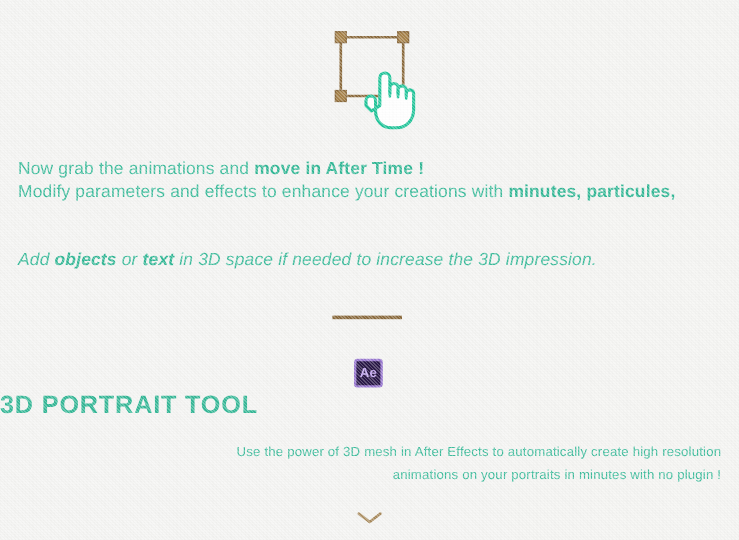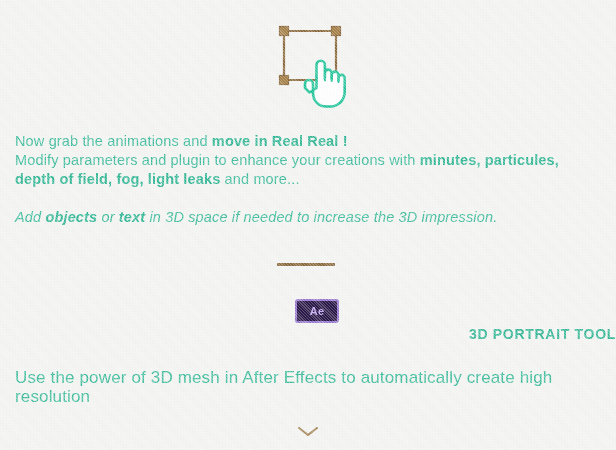--- a/index.html
+++ b/index.html
@@ -73,57 +73,58 @@
     width: 58px;
     height: 3px;
     background: #8c6c3f;
   }
 
   
   #ae-badge {
     position: absolute;
     left: 295px;
     top: 299px;
-    width: 44px;
+    width: 24px;
     height: 24px;
     box-sizing: border-box;
     border: 2px solid #9a7ad1;
     border-radius: 3px;
     background: #2b1a49;
     color: #c7adf2;
     font-size: 11px;
     font-weight: bold;
     line-height: 20px;
     text-align: center;
     letter-spacing: 0.2px;
   }
 
   
   #section-title {
     position: absolute;
     left: 0;
     top: 326px;
     width: 616px;
-    text-align: right;
+    text-align: left;
     color: #36b897;
-    font-size: 14px;
+    font-size: 21px;
     font-weight: bold;
     letter-spacing: 0.7px;
   }
 
   
   #section-description {
     position: absolute;
     left: 15px;
     top: 368px;
     width: 586px;
     color: #3fbd9d;
-    font-size: 17px;
+    font-size: 11px;
     line-height: 19px;
     letter-spacing: 0.15px;
+    text-align: right;
   }
 
   
   #scroll-chevron {
     position: absolute;
     left: 296px;
     top: 424px;
     width: 24px;
     height: 16px;
   }
@@ -182,37 +183,37 @@
         <g stroke="#23c59a" stroke-width="2.1" fill="none" stroke-linecap="round">
           <line x1="52.9" y1="55.5" x2="52.9" y2="62.5"></line>
           <line x1="59.7" y1="57.5" x2="59.7" y2="63.0"></line>
           <line x1="66.5" y1="60.5" x2="66.5" y2="64.0"></line>
         </g>
       </g>
     </svg>
   </div>
 
   <div class="copy-block" id="paragraph-one">
-    <div><span>Now grab the animations and </span><b>move in Real Real !</b></div>
-    <div><span>Modify parameters and plugin to enhance your creations with </span><b>minutes, particules,</b></div>
-    <div><b>depth of field, fog, light leaks</b><span> and more...</span></div>
+    <div><span>Now grab the animations and </span><b>move in After Time !</b></div>
+    <div><span>Modify parameters and effects to enhance your creations with </span><b>minutes, particules,</b></div>
   </div>
 
   <div class="copy-block" id="paragraph-two">
     <span>Add </span><b>objects</b><span> or </span><b>text</b><span> in 3D space if needed to increase the 3D impression.</span>
   </div>
 
   <div id="section-divider"></div>
 
   <div id="ae-badge">Ae</div>
 
   <div id="section-title">3D PORTRAIT TOOL</div>
 
   <div id="section-description">
     <div>Use the power of 3D mesh in After Effects to automatically create high resolution</div>
+    <div>animations on your portraits in minutes with no plugin !</div>
   </div>
 
   <div id="scroll-chevron">
     <svg width="24" height="16" viewBox="0 0 24 16" xmlns="http://www.w3.org/2000/svg">
       <polyline points="3,4 12,11 21,4" fill="none" stroke="#a88a5c" stroke-width="2.2" stroke-linecap="round" stroke-linejoin="round"></polyline>
     </svg>
   </div>
 
 </div>
 

